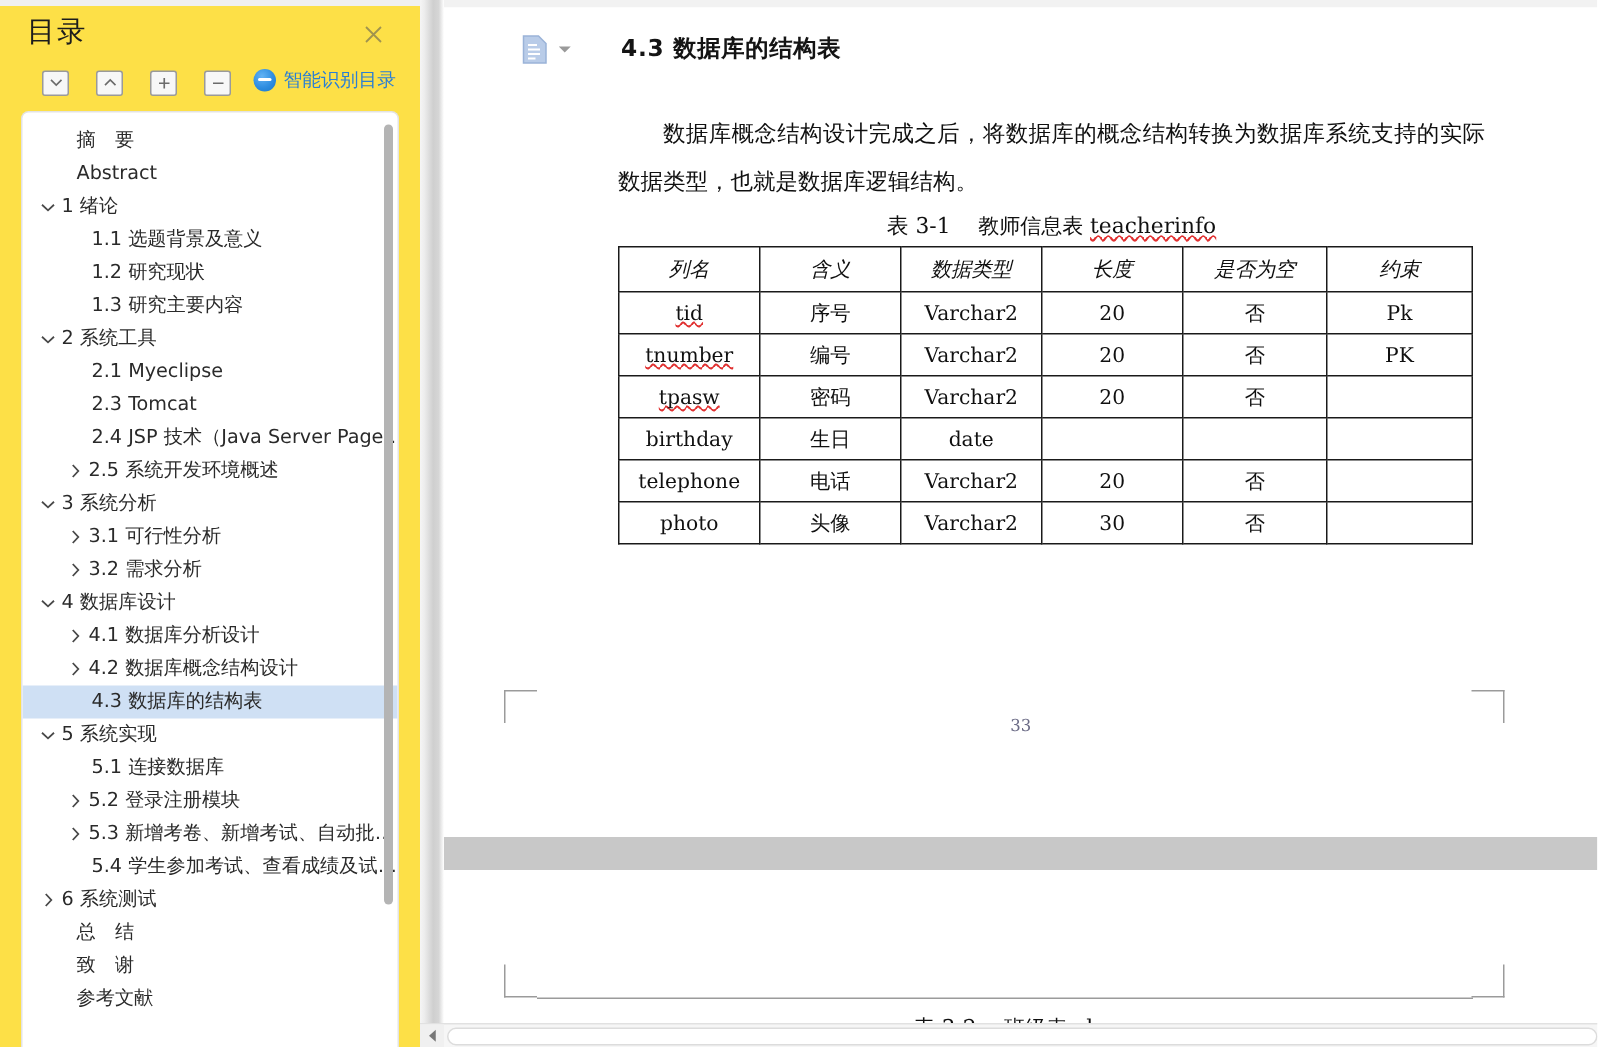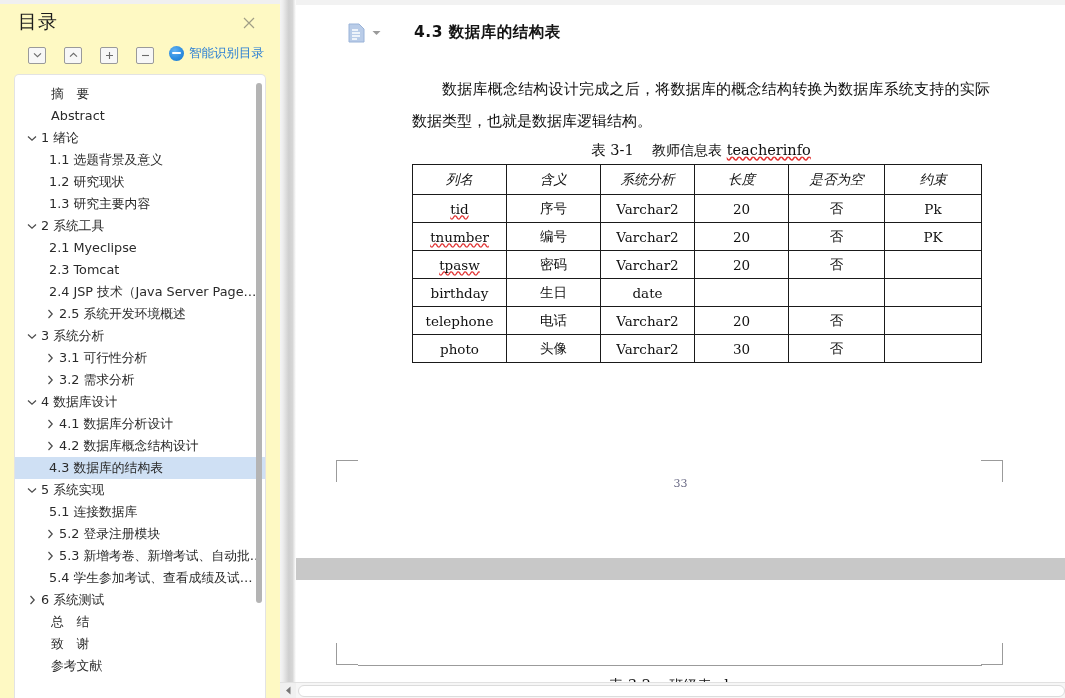--- a/index.html
+++ b/index.html
@@ -17,21 +17,21 @@
     height: 698px;
     display: flex;
     background: #ffffff;
   }
 
   
   #sidebar {
     position: relative;
     width: 280px;
     height: 698px;
-    background: #fef9c3;
+    background: #fde047;
     flex: 0 0 280px;
   }
   #sidebar-topline {
     position: absolute;
     top: 0; left: 0; right: 0;
     height: 4px;
     background: #f0f0f0;
   }
   .sb-header {
     position: relative;
@@ -147,21 +147,21 @@
   .tree-item .txt { display: inline-block; }
   .tree-item.selected {
     background: #cfe0f4;
   }
   
   .lvl0 .chev { left: 10px; }
   .lvl0 .txt  { margin-left: 26px; }
   .lvl0.noc .txt { margin-left: 36px; }
   .lvl1 .chev { left: 28px; }
   .lvl1 .txt  { margin-left: 44px; }
-  .lvl1.noc .txt { margin-left: 34px; }
+  .lvl1.noc .txt { margin-left: 46px; }
 
   .tree-sbar {
     position: absolute;
     top: 8px; right: 3px;
     width: 6px;
     height: 520px;
     background: #b4b4b4;
     border-radius: 3px;
     cursor: pointer;
   }
@@ -533,21 +533,21 @@
             <col class="col2">
             <col class="col3">
             <col class="col4">
             <col class="col5">
             <col class="col6">
         </colgroup>
         <thead>
             <tr id="tbl-head">
               <th>列名</th>
               <th>含义</th>
-              <th>系统分析</th>
+              <th>数据类型</th>
               <th>长度</th>
               <th>是否为空</th>
               <th>约束</th>
             </tr>
           </thead>
         <tbody id="tbl-body">
             <tr>
               <td><span class="misspell">tid</span></td>
               <td class="cn">序号</td>
               <td>Varchar2</td>

